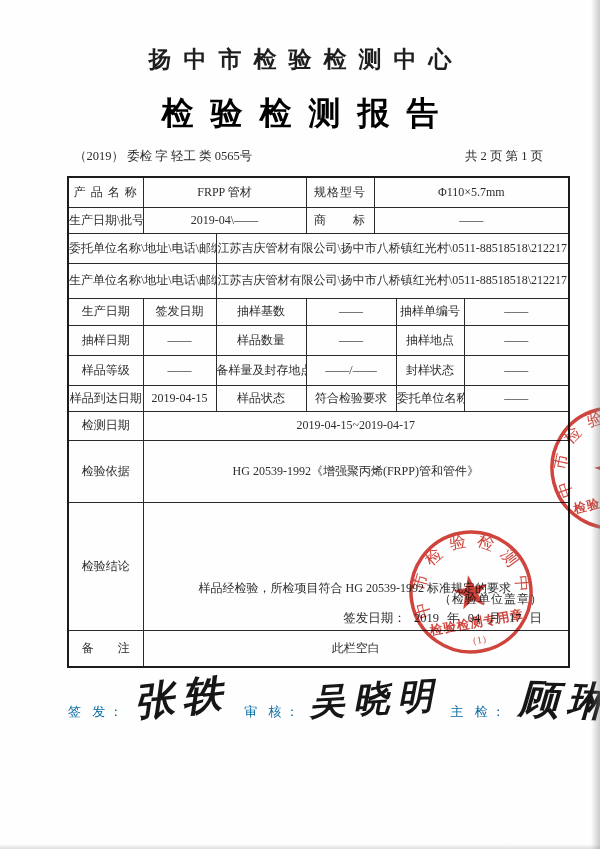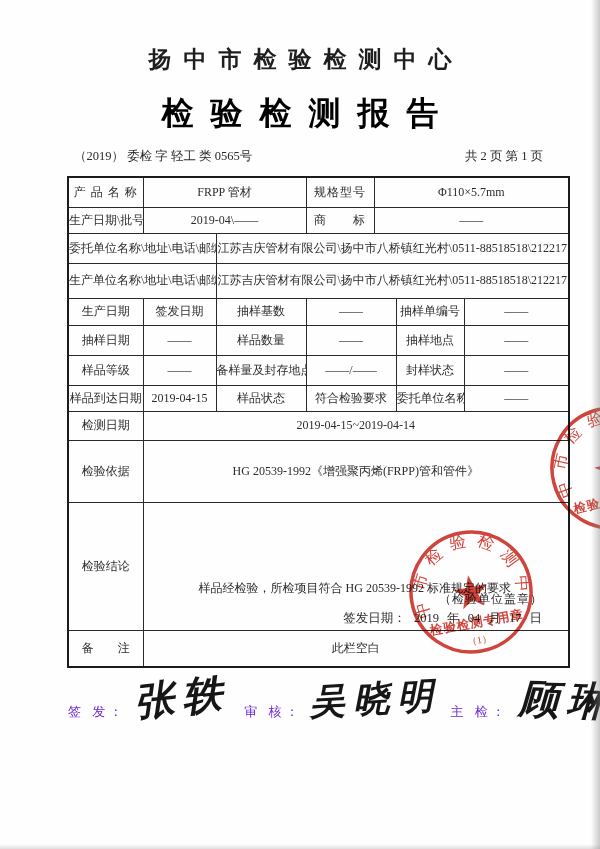--- a/index.html
+++ b/index.html
@@ -53,21 +53,21 @@
   td.unit-val{font-size:11px;text-align:left;padding-left:8px;margin-top:8px;}
   td.basis-val{text-align:left;padding-left:8px;font-size:12px;margin-top:24px;}
   td.concl{position:relative;text-align:left;vertical-align:top;white-space:normal;}
   .concl-text{padding:44px 12px 0 10px;font-size:12px;}
   .seal-note{position:absolute;top:88px;right:25px;font-size:12px;letter-spacing:1px;}
   .issue-line{position:absolute;top:107px;right:26px;font-size:12.5px;word-spacing:5px;}
   .sig-row{
     display:flex;align-items:center;
     margin:10px 0 0 68px;width:500px;
   }
-  .sig-label{font-size:13px;letter-spacing:4px;white-space:nowrap;color:#6d28d9;margin-top:17px;}
+  .sig-label{font-size:13px;letter-spacing:4px;white-space:nowrap;color:#0369a1;margin-top:17px;}
   .sig-name{
     font-size:40px;font-weight:600;font-style:italic;
     letter-spacing:8px;white-space:nowrap;color:#161616;
     font-family:"Liberation Serif","DejaVu Serif",serif;
     line-height:1;
   }
   .sig-name.n1{transform:rotate(-6deg);margin:0 14px 10px 8px;}
   .sig-name.n2{transform:rotate(-3deg);margin:0 10px 8px 6px;font-size:36px;}
   .sig-name.n3{transform:rotate(2deg);margin:0 0 4px 10px;}
   .stamp{
@@ -151,21 +151,21 @@
     <tr style="height:26px">
       <td class="sm">样品到达日期</td>
       <td>2019-04-15</td>
       <td>样品状态</td>
       <td colspan="2">符合检验要求</td>
       <td class="sm">委托单位名称</td>
       <td>——</td>
     </tr>
     <tr style="height:29px">
       <td>检测日期</td>
-      <td colspan="6">2019-04-15~2019-04-14</td>
+      <td colspan="6">2019-04-15~2019-04-17</td>
     </tr>
     <tr style="height:62px">
       <td>检验依据</td>
       <td colspan="6" class="basis-val">HG 20539-1992《增强聚丙烯(FRPP)管和管件》</td>
     </tr>
     <tr style="height:128px">
       <td>检验结论</td>
       <td colspan="6" class="concl">
         <div class="concl-text">样品经检验，所检项目符合 HG 20539-1992 标准规定的要求</div>
         <div class="seal-note">（检验单位盖章）</div>

